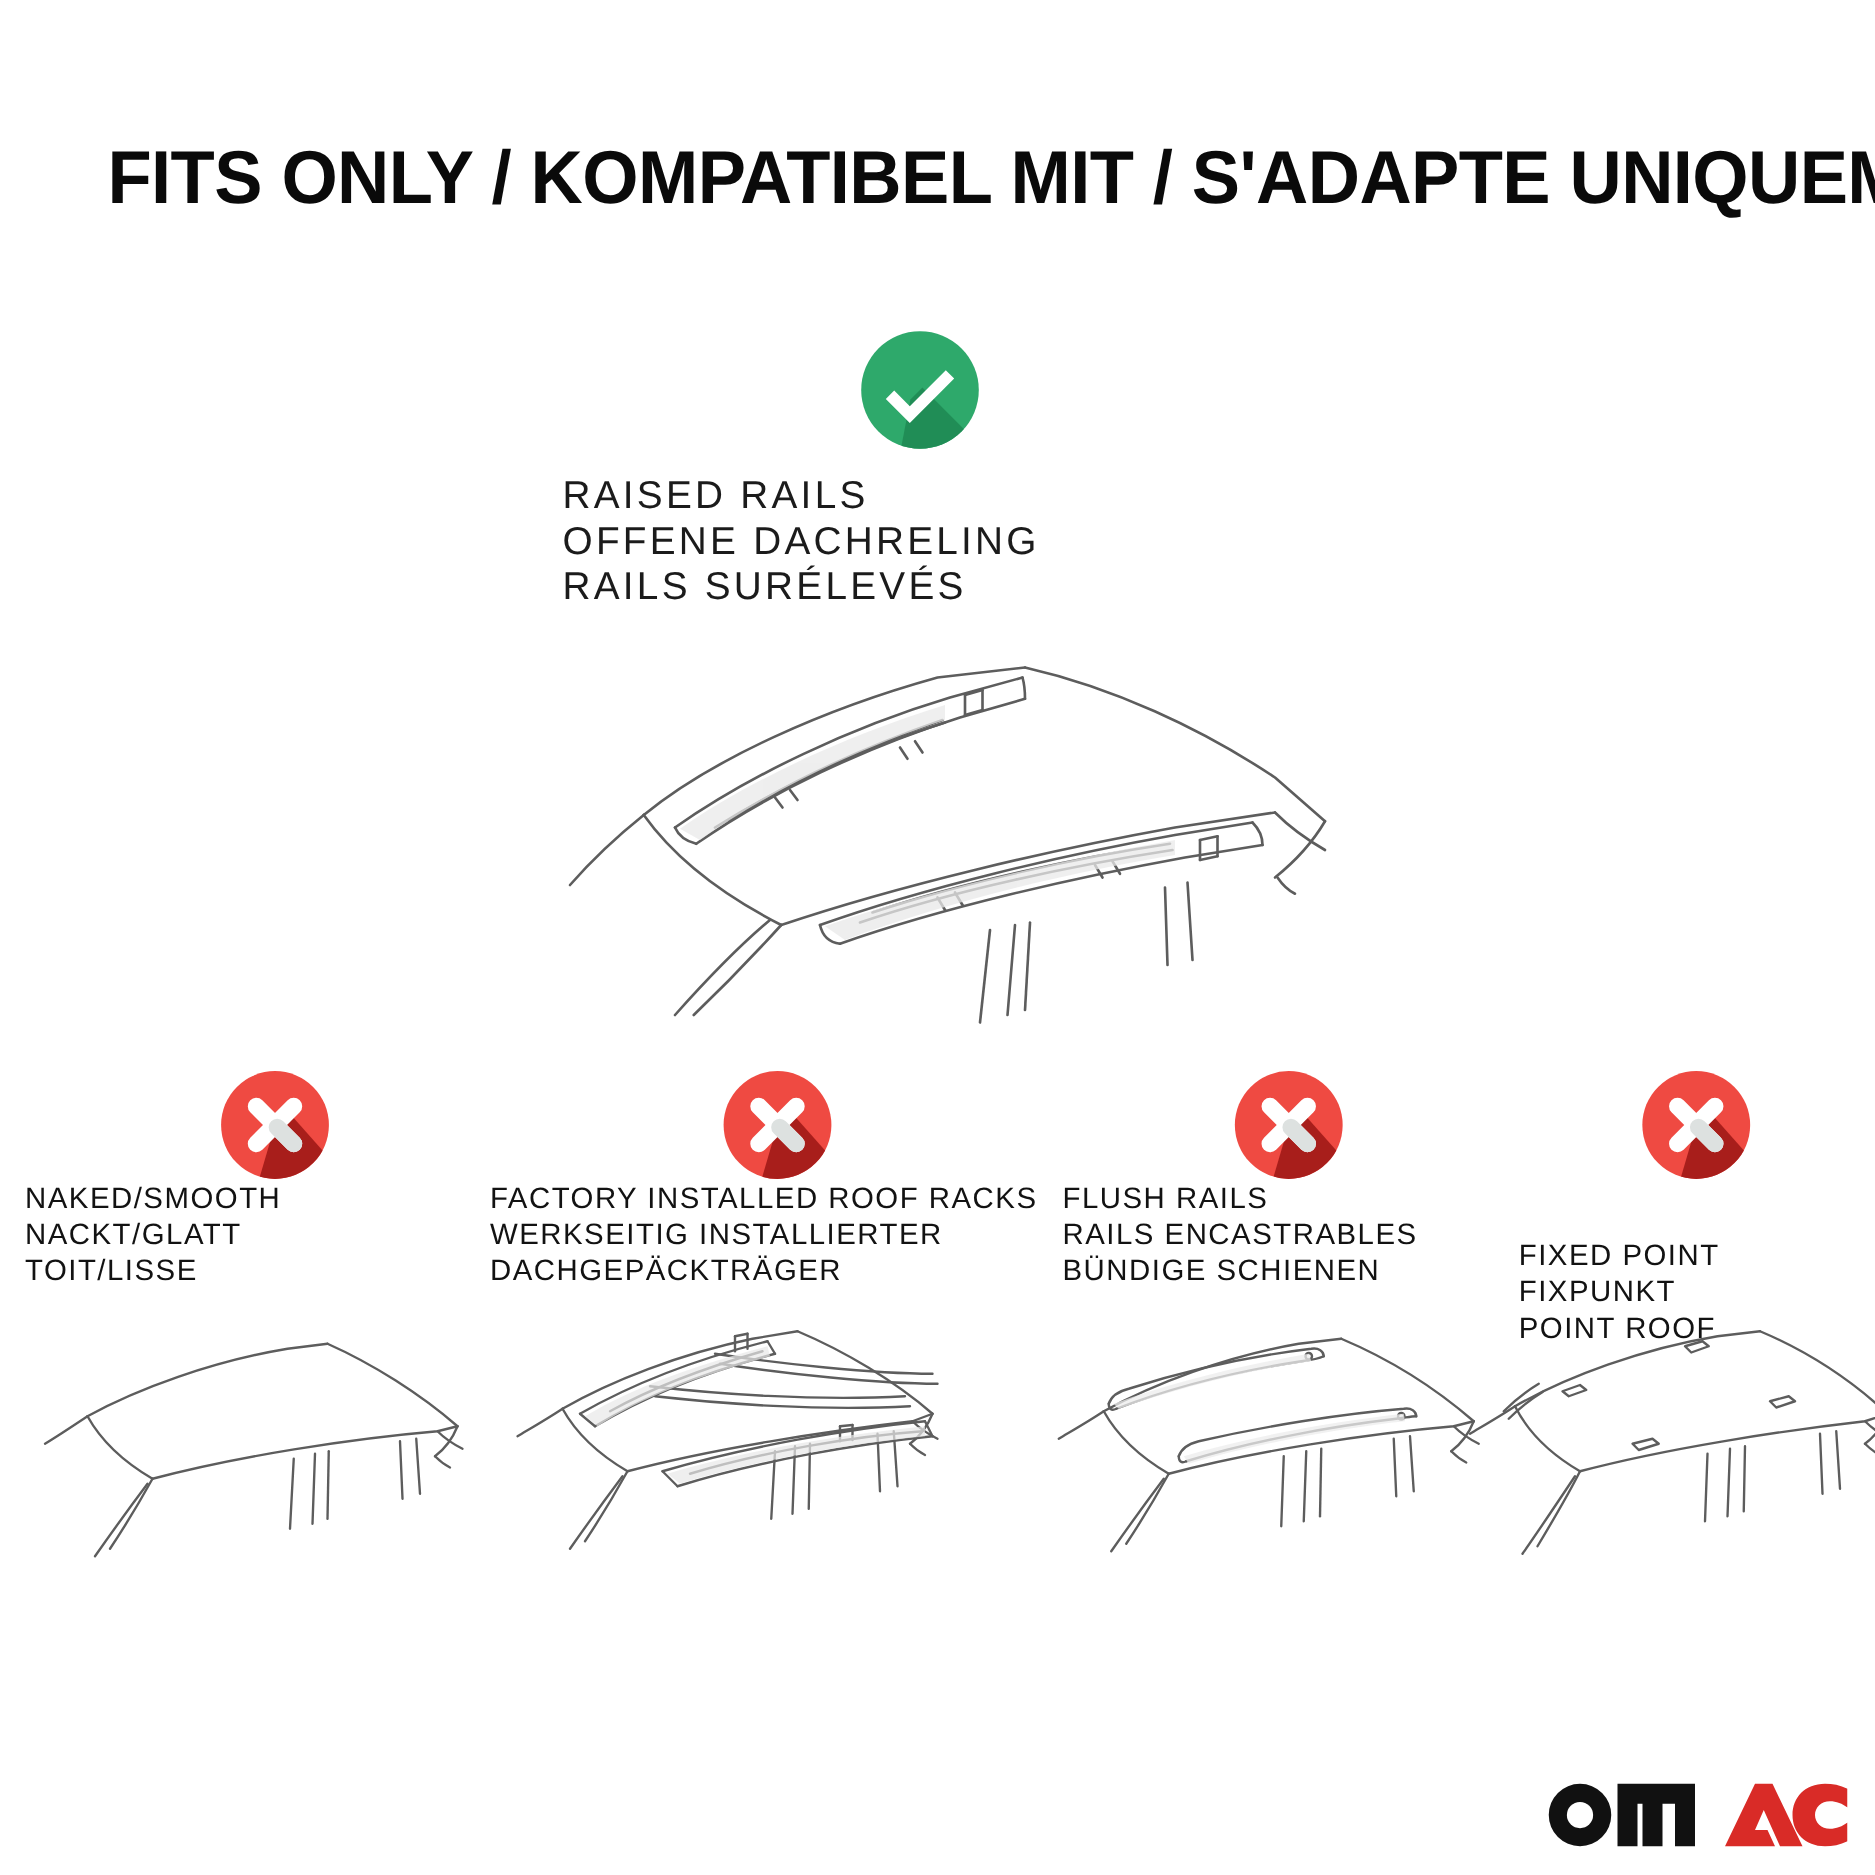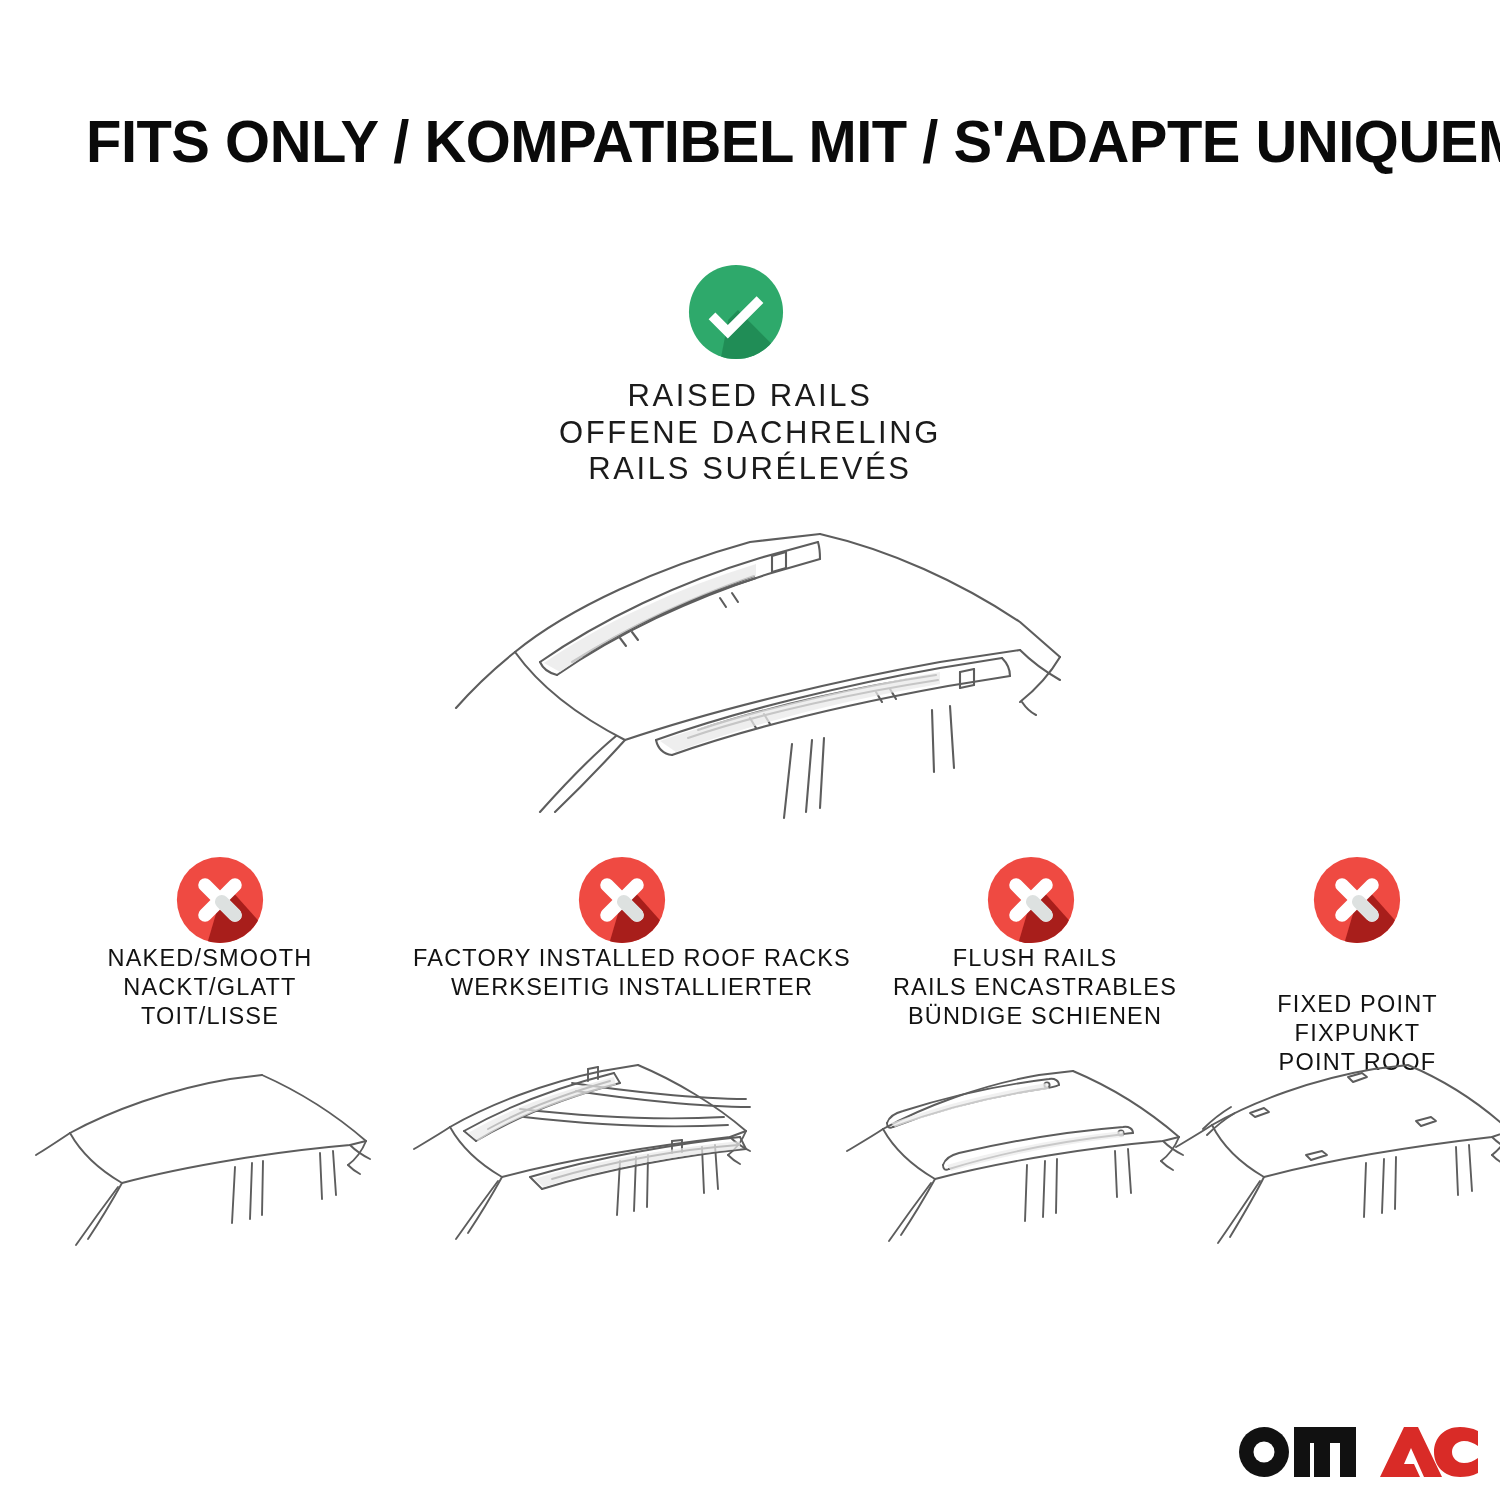--- a/index.html
+++ b/index.html
@@ -31,38 +31,36 @@
   .badge svg { display: block; overflow: visible; }
 
   
   .green-block { position: absolute; left: 0; top: 0; width: 1500px; }
   .badge-green { left: 688px; top: 264px; width: 96px; height: 96px; }
 
   .green-labels {
     position: absolute;
     left: 450px; top: 378px;
     width: 600px;
-    text-align: center;
     color: #1b1b1b;
     font-size: 31px;
     letter-spacing: 2.6px;
     line-height: 36.5px;
     font-weight: 400;
   }
 
   
   .main-illo { position: absolute; left: 420px; top: 512px; width: 690px; height: 310px; }
 
   
   .col { position: absolute; top: 0; }
   .col .badge-red { position: absolute; width: 88px; height: 88px; top: 856px; }
   .col .lbl {
     position: absolute;
     top: 944px;
-    text-align: center;
     color: #121212;
     font-size: 23.5px;
     letter-spacing: 1.2px;
     line-height: 29px;
     font-weight: 400;
     white-space: nowrap;
   }
   .col .illo { position: absolute; top: 1055px; }
 
   .c1 { left: 0; width: 400px; }
@@ -251,20 +249,21 @@
         <g stroke="#FFFFFF" stroke-width="15.5" stroke-linecap="round">
           <line x1="33" y1="33" x2="67" y2="67"></line>
           <line x1="67" y1="33" x2="33" y2="67"></line>
         </g>
         <line x1="52" y1="52" x2="67" y2="67" stroke="#DDE1E0" stroke-width="15.5" stroke-linecap="round"></line>
       </svg>
     </div>
     <div class="lbl">
       <div>FACTORY INSTALLED ROOF RACKS</div>
       <div>WERKSEITIG INSTALLIERTER</div>
+      <div>DACHGEPÄCKTRÄGER</div>
     </div>
     <div class="illo">
       <svg viewBox="0 0 400 230" width="400" height="230" aria-hidden="true">
         <g fill="none" stroke="#5d5d5d" stroke-width="1.9" stroke-linecap="round" stroke-linejoin="round">
 
           <path d="M48,72 C86,50 142,28 200,16 L236,10"></path>
           <path d="M236,10 C274,26 314,50 344,76"></path>
           <path d="M48,72 C58,90 76,108 100,122"></path>
           <path d="M100,122 C168,104 258,90 328,82 L344,76"></path>
           <path d="M48,72 C36,80 22,88 12,94"></path>

